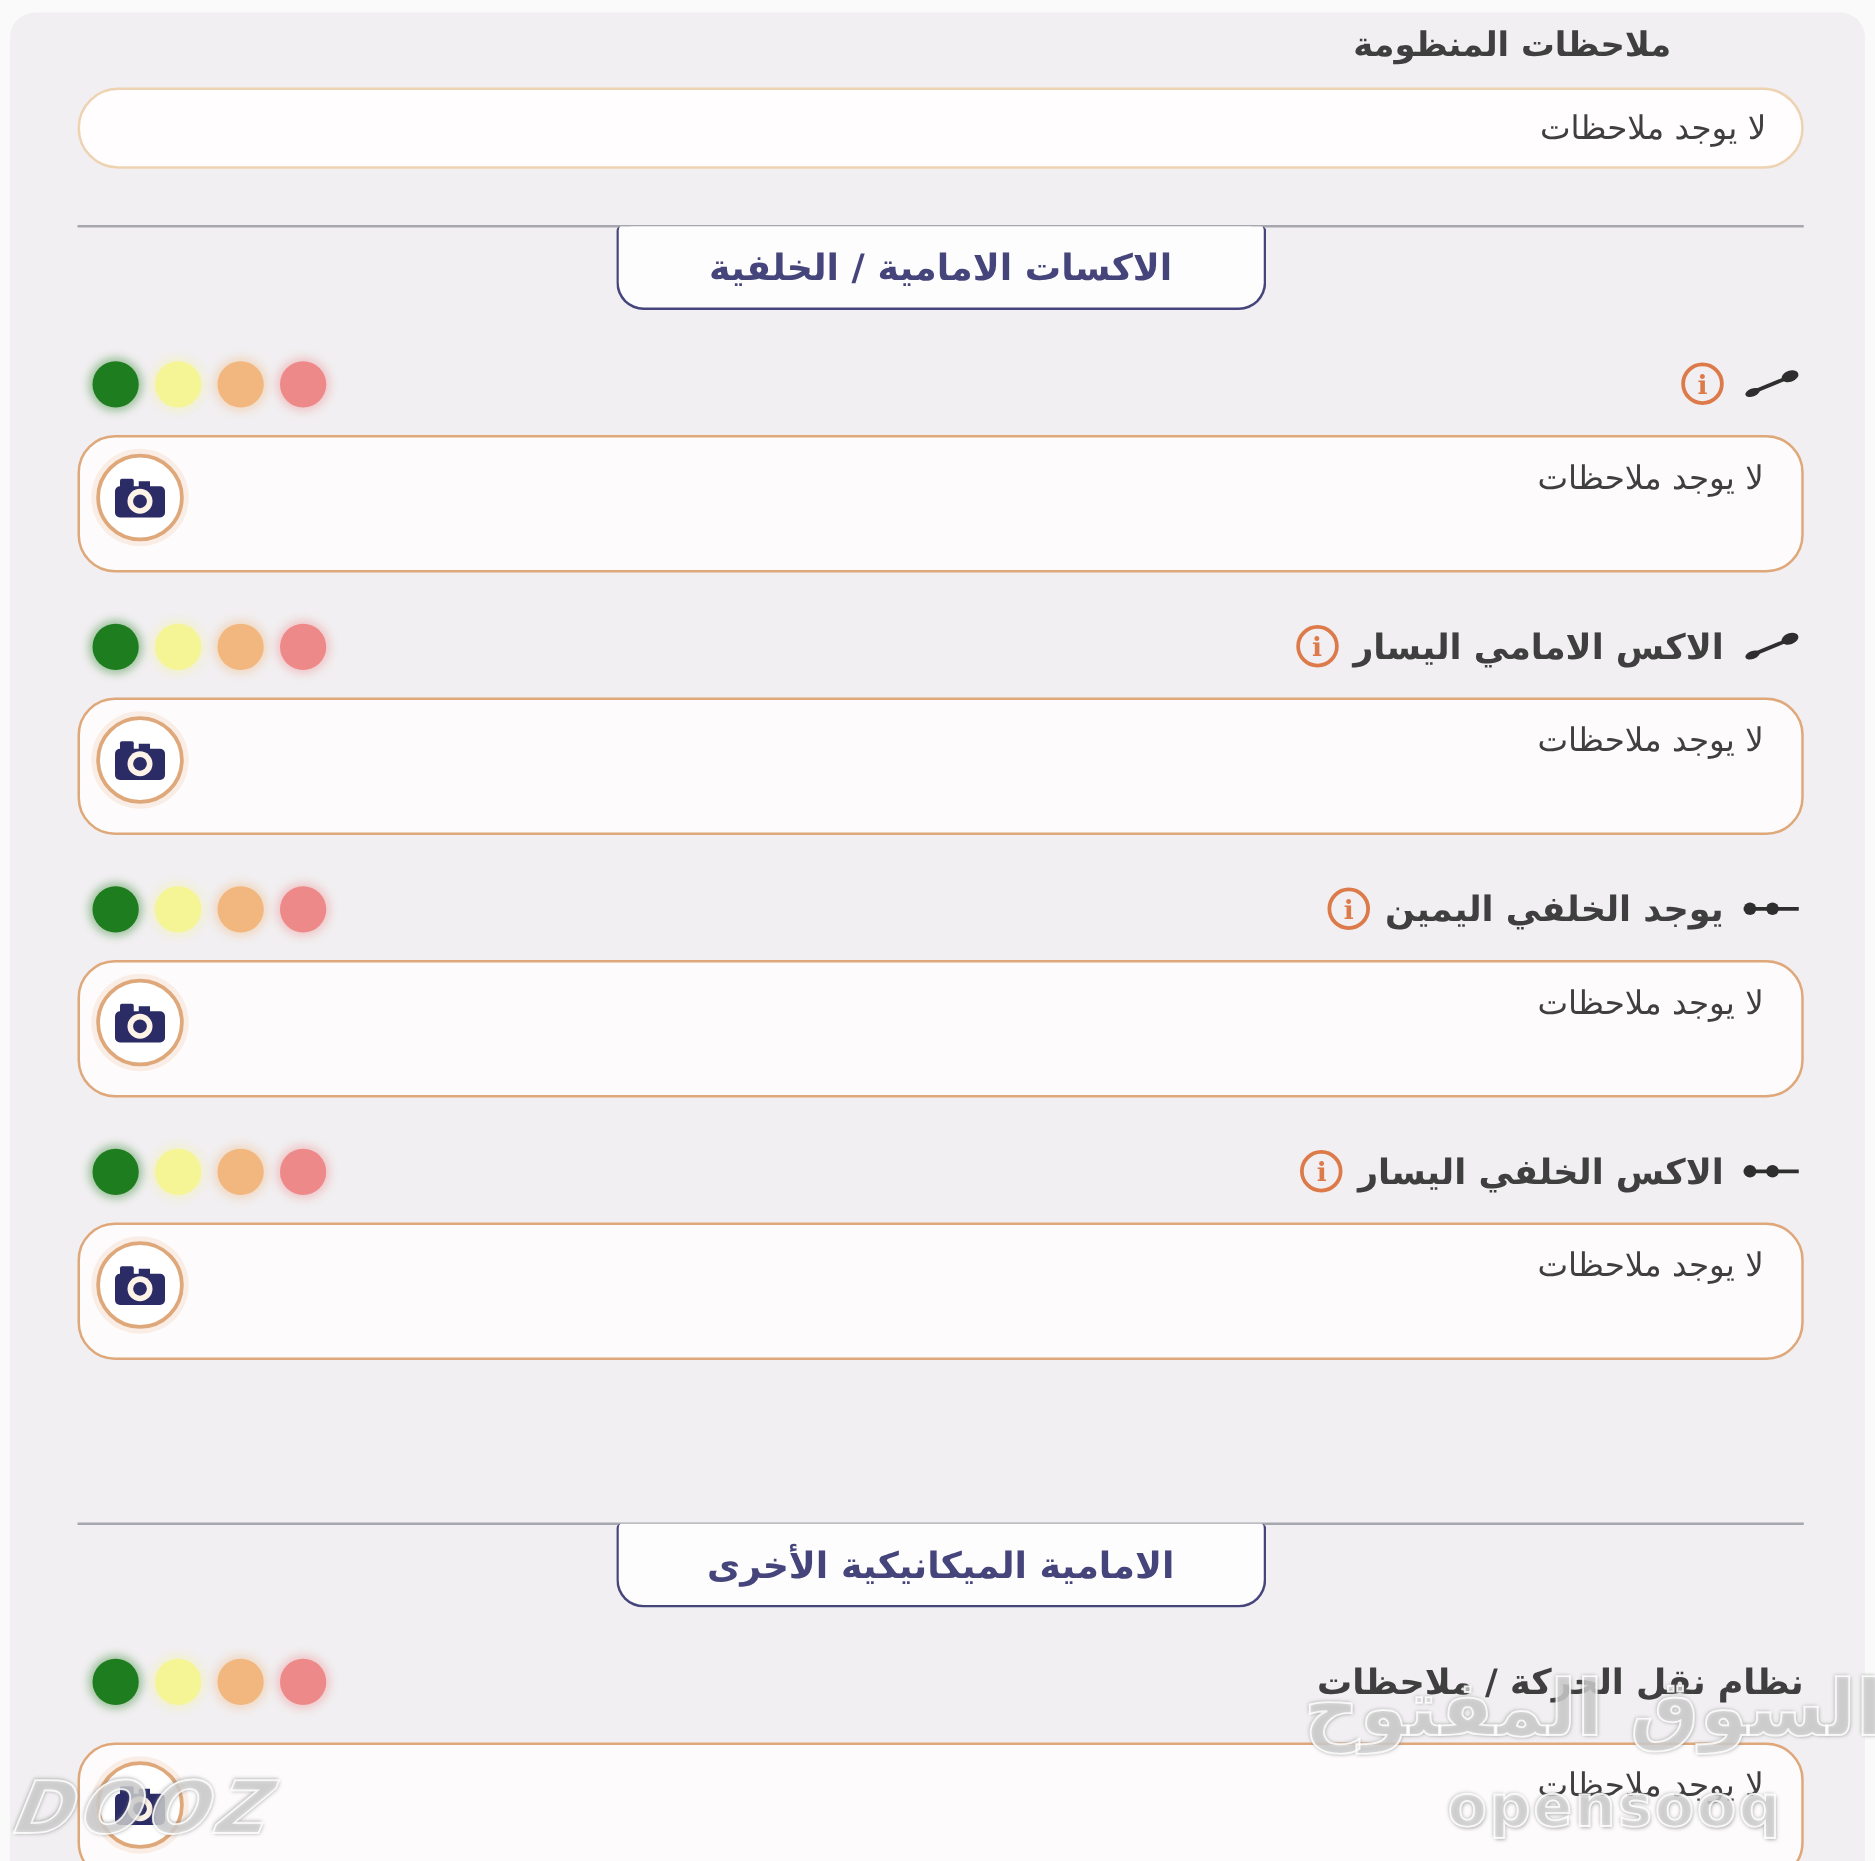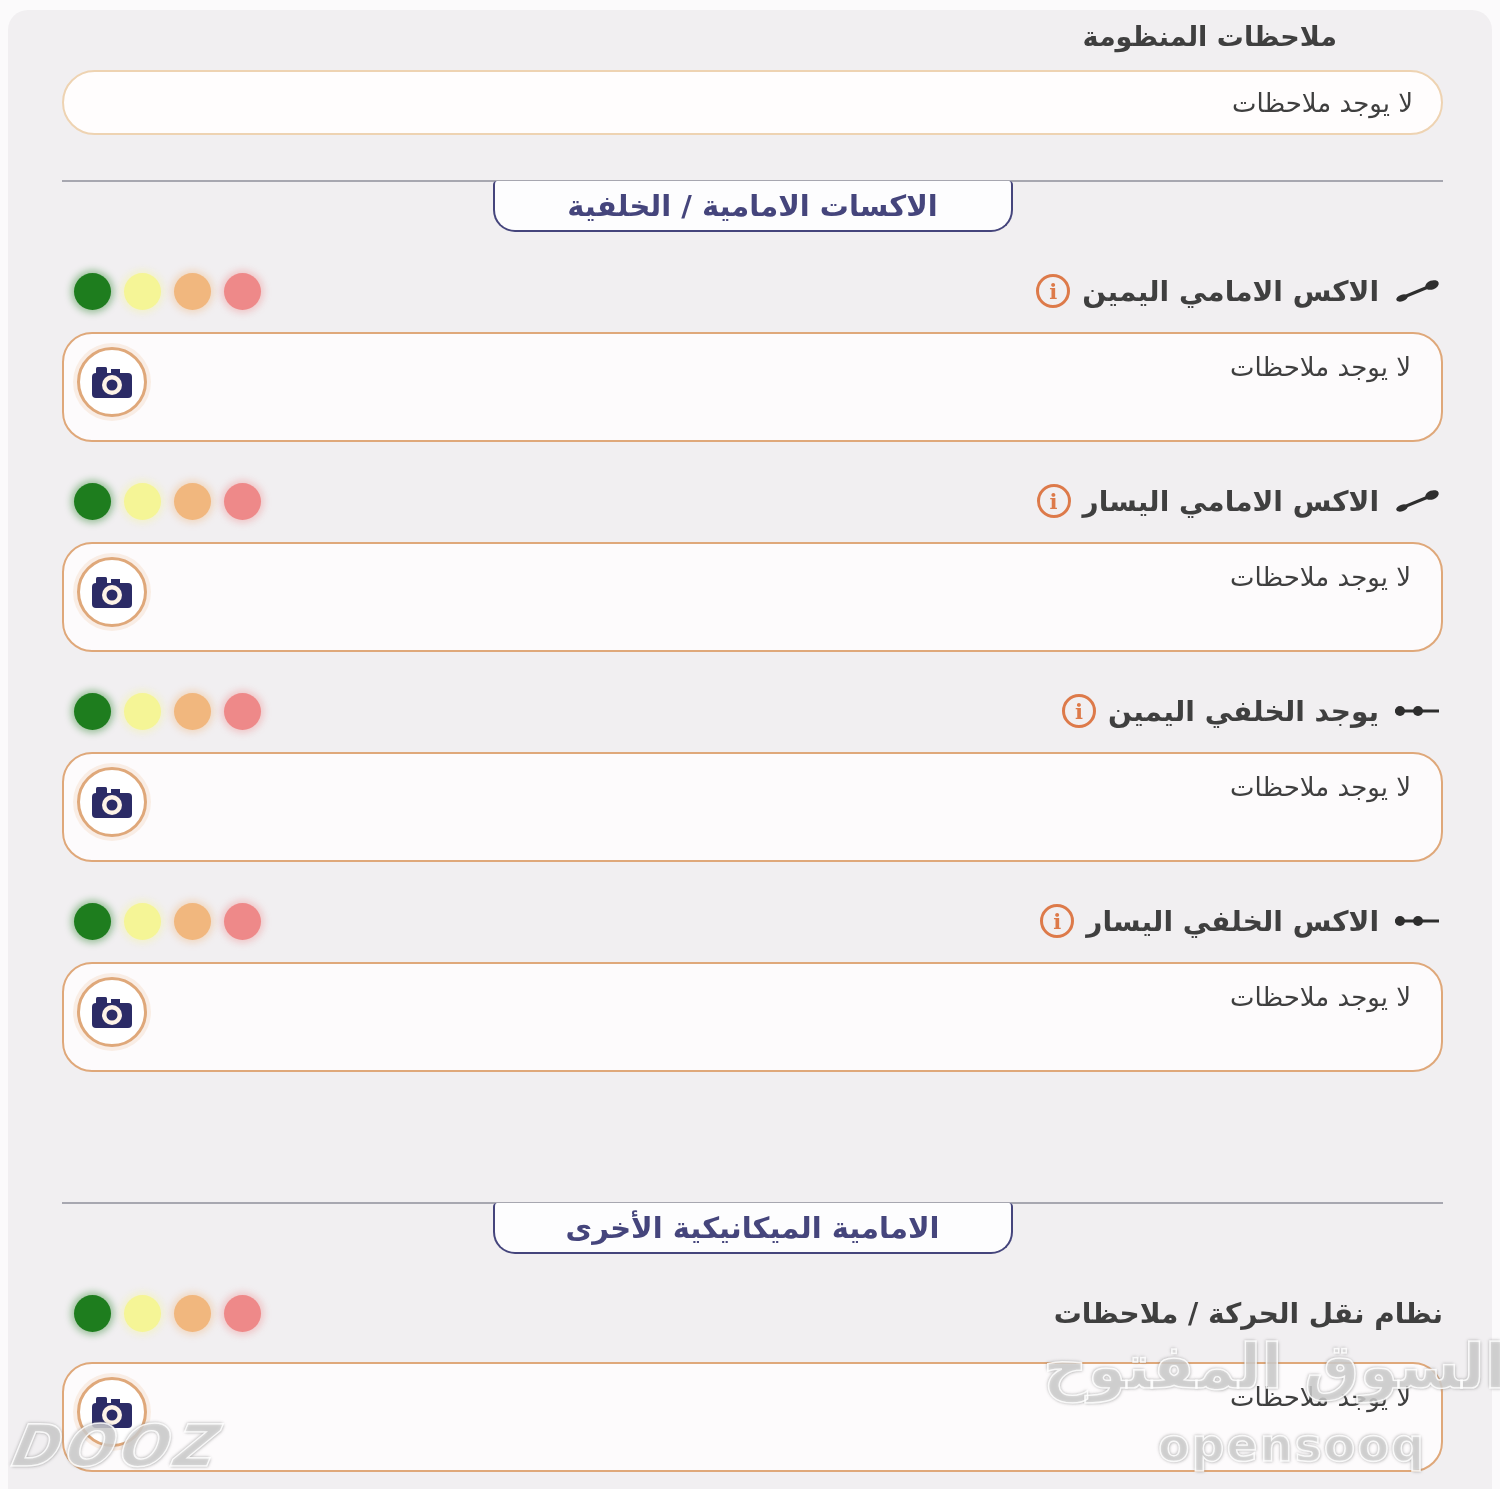--- a/index.html
+++ b/index.html
@@ -33,21 +33,21 @@
   }
   
   .section-head{
     margin-top:45px;border-top:2px solid var(--divider,#a7a7b0);
     display:flex;justify-content:center;
   }
   .section-head.second{margin-top:130px;}
   .section-tab{
     margin-top:-1px;border:2px solid var(--navy,#45457c);border-top:none;
     border-radius:4px 4px 22px 22px;background:#fdfdfe;
-    min-width:520px;height:51px;display:flex;align-items:center;justify-content:center;
+    min-width:520px;height:67px;display:flex;align-items:center;justify-content:center;
     direction:rtl;font-size:29px;font-weight:600;color:var(--navy,#45457c);
     padding:0 40px;
   }
   
   .item-row{
     display:flex;align-items:center;justify-content:space-between;
     margin-top:40px;min-height:38px;
   }
   .dots{display:flex;align-items:center;gap:13px;padding-left:12px;}
   .dot{width:37px;height:37px;border-radius:50%;}
@@ -114,21 +114,20 @@
       <span class="dot" style="background: rgb(238, 137, 137); box-shadow: rgba(238, 137, 137, 0.4) 0px 0px 7px 3px;"></span>
     </div>
     <div class="item-label">
       <span class="axle-icon">
         <svg width="52" height="30" viewBox="0 0 52 30">
             <line x1="8" y1="23" x2="42" y2="9" stroke="#2e2e2e" stroke-width="3"></line>
             <ellipse cx="41" cy="9" rx="7" ry="4.5" fill="#2e2e2e" transform="rotate(-20 41 9)"></ellipse>
             <ellipse cx="11" cy="22" rx="6" ry="3.2" fill="#2e2e2e" transform="rotate(-20 11 22)"></ellipse>
           </svg>
       </span>
-      <span>الاكس الامامي اليمين</span>
       <span class="info-badge">i</span>
     </div>
   </div>
   <div class="note-box">
     <span>لا يوجد ملاحظات</span>
     <button class="camera-btn">
       <svg width="42" height="36" viewBox="0 0 42 36">
           <rect x="1" y="9" width="40" height="25" rx="4" fill="currentColor"></rect>
           <rect x="5" y="3" width="11" height="8" rx="1.5" fill="currentColor"></rect>
           <rect x="20" y="5" width="9" height="6" fill="currentColor"></rect>

